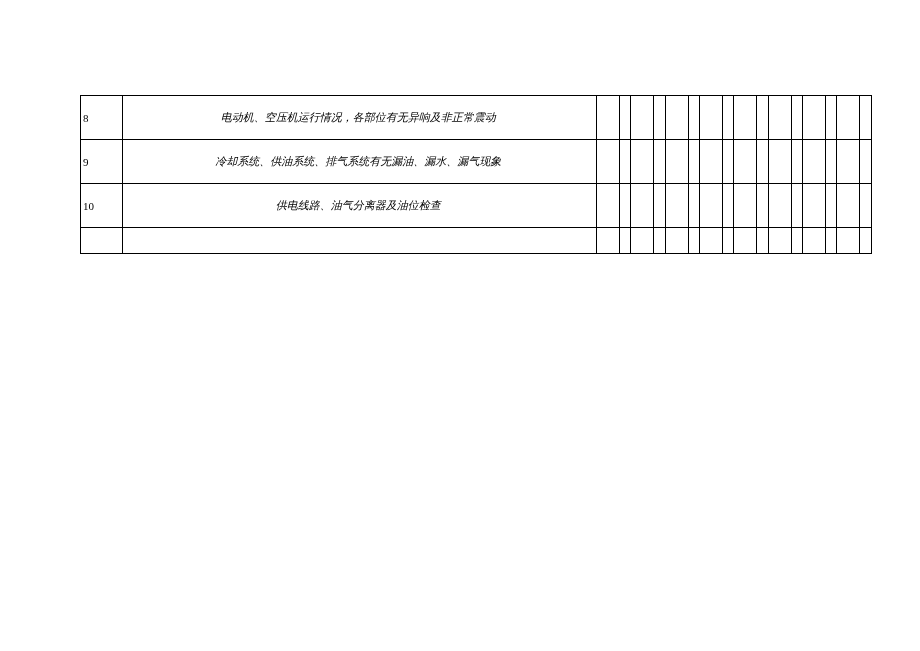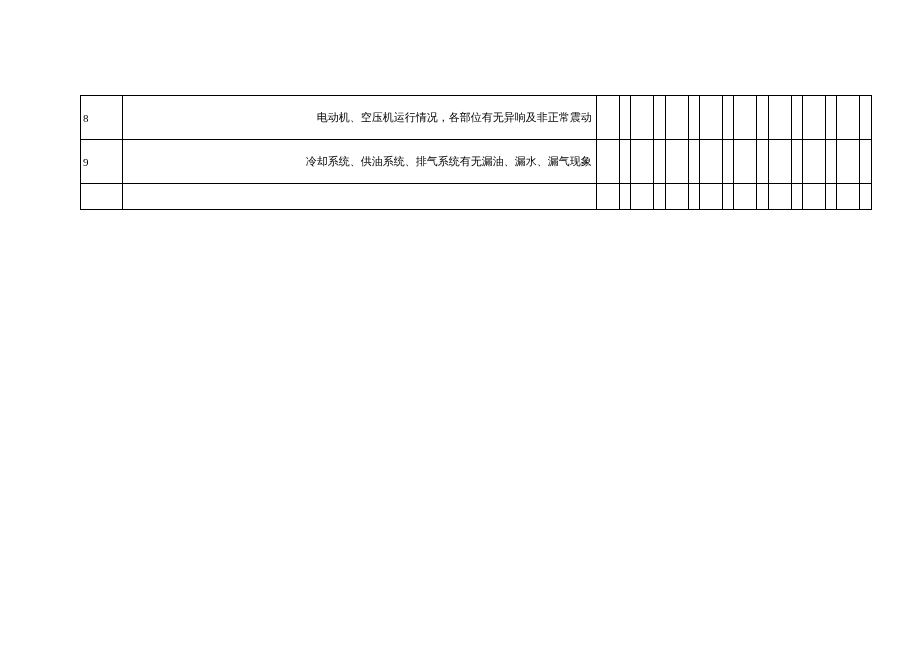--- a/index.html
+++ b/index.html
@@ -34,22 +34,23 @@
       padding: 0 2px;
       overflow: hidden;
     }
     td.num-col {
       width: 40px;
       text-align: left;
       padding-left: 2px;
     }
     td.desc-col {
       width: 455px;
-      text-align: right;
+      text-align: center;
       padding-right: 4px;
+      font-style: italic;
     }
     td.narrow {
       width: 22px;
     }
     td.tiny {
       width: 11px;
     }
     tr.short td {
       height: 26px;
     }
@@ -93,20 +94,40 @@
         <td class="tiny"></td>
         <td class="narrow"></td>
         <td class="tiny"></td>
         <td class="narrow"></td>
         <td class="tiny"></td>
         <td class="narrow"></td>
         <td class="tiny"></td>
         <td class="narrow"></td>
         <td class="tiny"></td>
       </tr>
+      <tr>
+        <td class="num-col">10</td>
+        <td class="desc-col">供电线路、油气分离器及油位检查</td>
+        <td class="narrow"></td>
+        <td class="tiny"></td>
+        <td class="narrow"></td>
+        <td class="tiny"></td>
+        <td class="narrow"></td>
+        <td class="tiny"></td>
+        <td class="narrow"></td>
+        <td class="tiny"></td>
+        <td class="narrow"></td>
+        <td class="tiny"></td>
+        <td class="narrow"></td>
+        <td class="tiny"></td>
+        <td class="narrow"></td>
+        <td class="tiny"></td>
+        <td class="narrow"></td>
+        <td class="tiny"></td>
+      </tr>
       <tr class="short">
         <td class="num-col"></td>
         <td class="desc-col"></td>
         <td class="narrow"></td>
         <td class="tiny"></td>
         <td class="narrow"></td>
         <td class="tiny"></td>
         <td class="narrow"></td>
         <td class="tiny"></td>
         <td class="narrow"></td>

